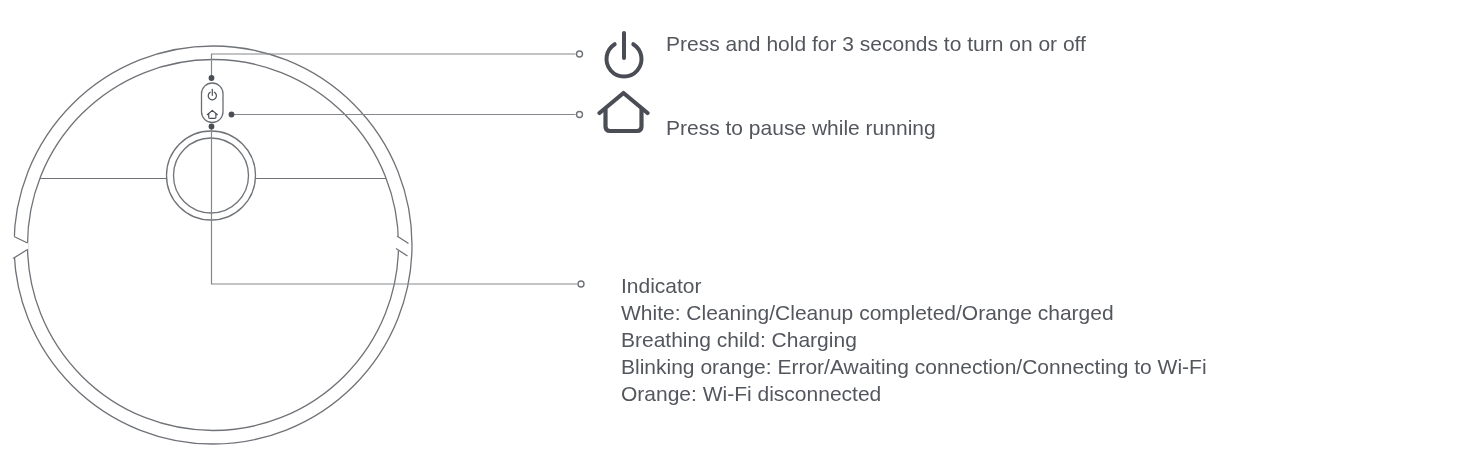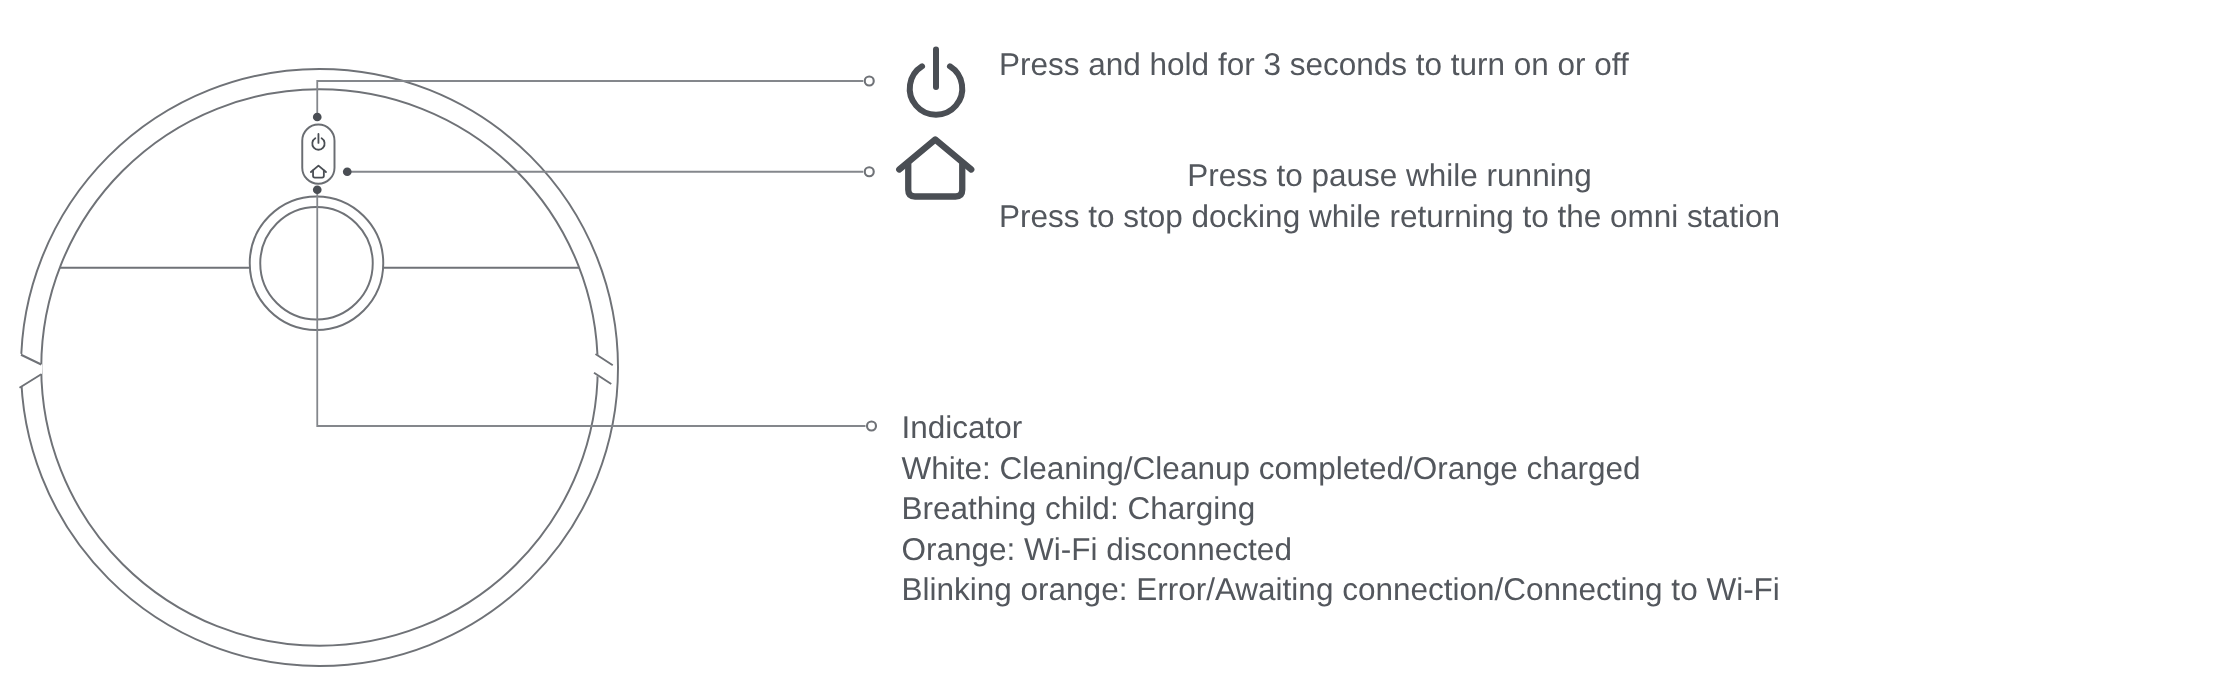--- a/index.html
+++ b/index.html
@@ -91,26 +91,25 @@
     <g fill="none" stroke="#4a4e54" stroke-width="4.2" stroke-linecap="round" stroke-linejoin="round">
       <path d="M2.5 23 L26.5 3 L50.5 23"></path>
       <path d="M8.5 19.5 L8.5 36.5 Q8.5 41 13 41 L40 41 Q44.5 41 44.5 36.5 L44.5 19.5"></path>
     </g>
   </svg>
 
   <div class="callout-text" style="left:666px;top:30px;">
     <div>Press and hold for 3 seconds to turn on or off</div>
   </div>
 
-  <div class="callout-text" style="left:666px;top:104px;text-align:center;">
+  <div class="callout-text" style="left:666px;top:114px;">
     <div>Press to pause while running</div>
-    <div>Press to stop docking while returning to the omni station</div>
   </div>
 
-  <div class="callout-text" style="left:601px;top:272px;">
+  <div class="callout-text" style="left:621px;top:272px;">
     <div>Indicator</div>
     <div>White: Cleaning/Cleanup completed/Orange charged</div>
     <div>Breathing child: Charging</div>
+    <div>Blinking orange: Error/Awaiting connection/Connecting to Wi-Fi</div>
     <div>Orange: Wi-Fi disconnected</div>
-    <div>Blinking orange: Error/Awaiting connection/Connecting to Wi-Fi</div>
   </div>
 
 </div>
 
 </body></html>

